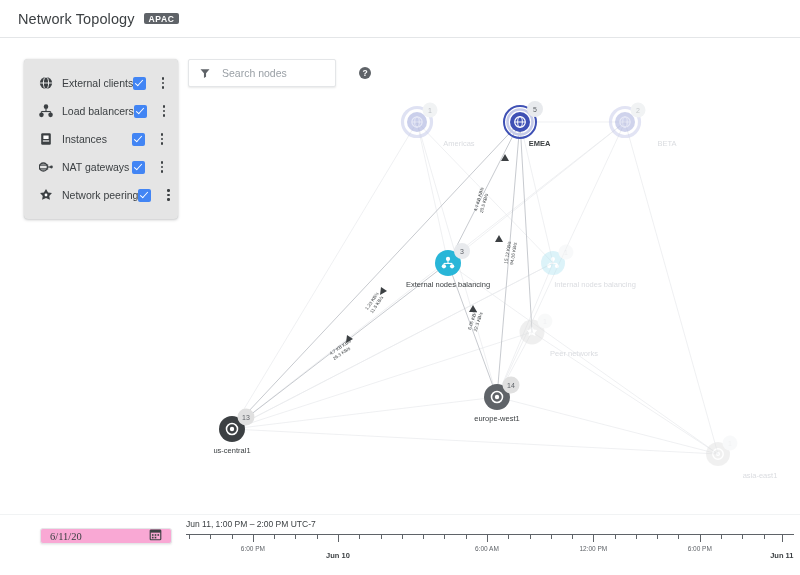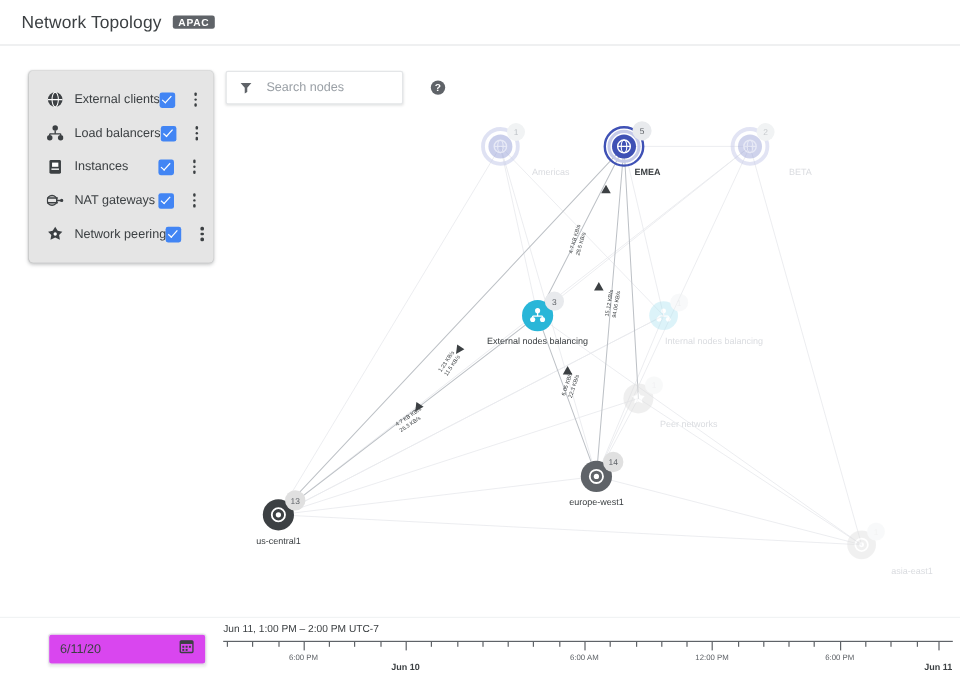--- a/index.html
+++ b/index.html
@@ -200,30 +200,31 @@
     width: 800px;
     height: 61px;
     background: #fff;
     border-top: 1px solid #f1f3f4;
   }
   .date-field {
     position: absolute;
     left: 40px;
     top: 13px;
     width: 132px;
-    height: 26px;
-    background: #d946ef;
+    height: 16px;
+    background: #f9a8d4;
     border: 1px solid #e4e6e8;
     border-radius: 3px;
     box-shadow: 0 1px 2px rgba(60,64,67,.1);
     display: flex;
     align-items: center;
     justify-content: space-between;
     padding: 0 9px;
     box-sizing: border-box;
+    font-family: Liberation Serif, serif;
   }
   .date-value {
     font-size: 10.5px;
     color: #3c4043;
   }
   .timeline {
     position: absolute;
     left: 186px;
     top: 4px;
     right: 6px;

